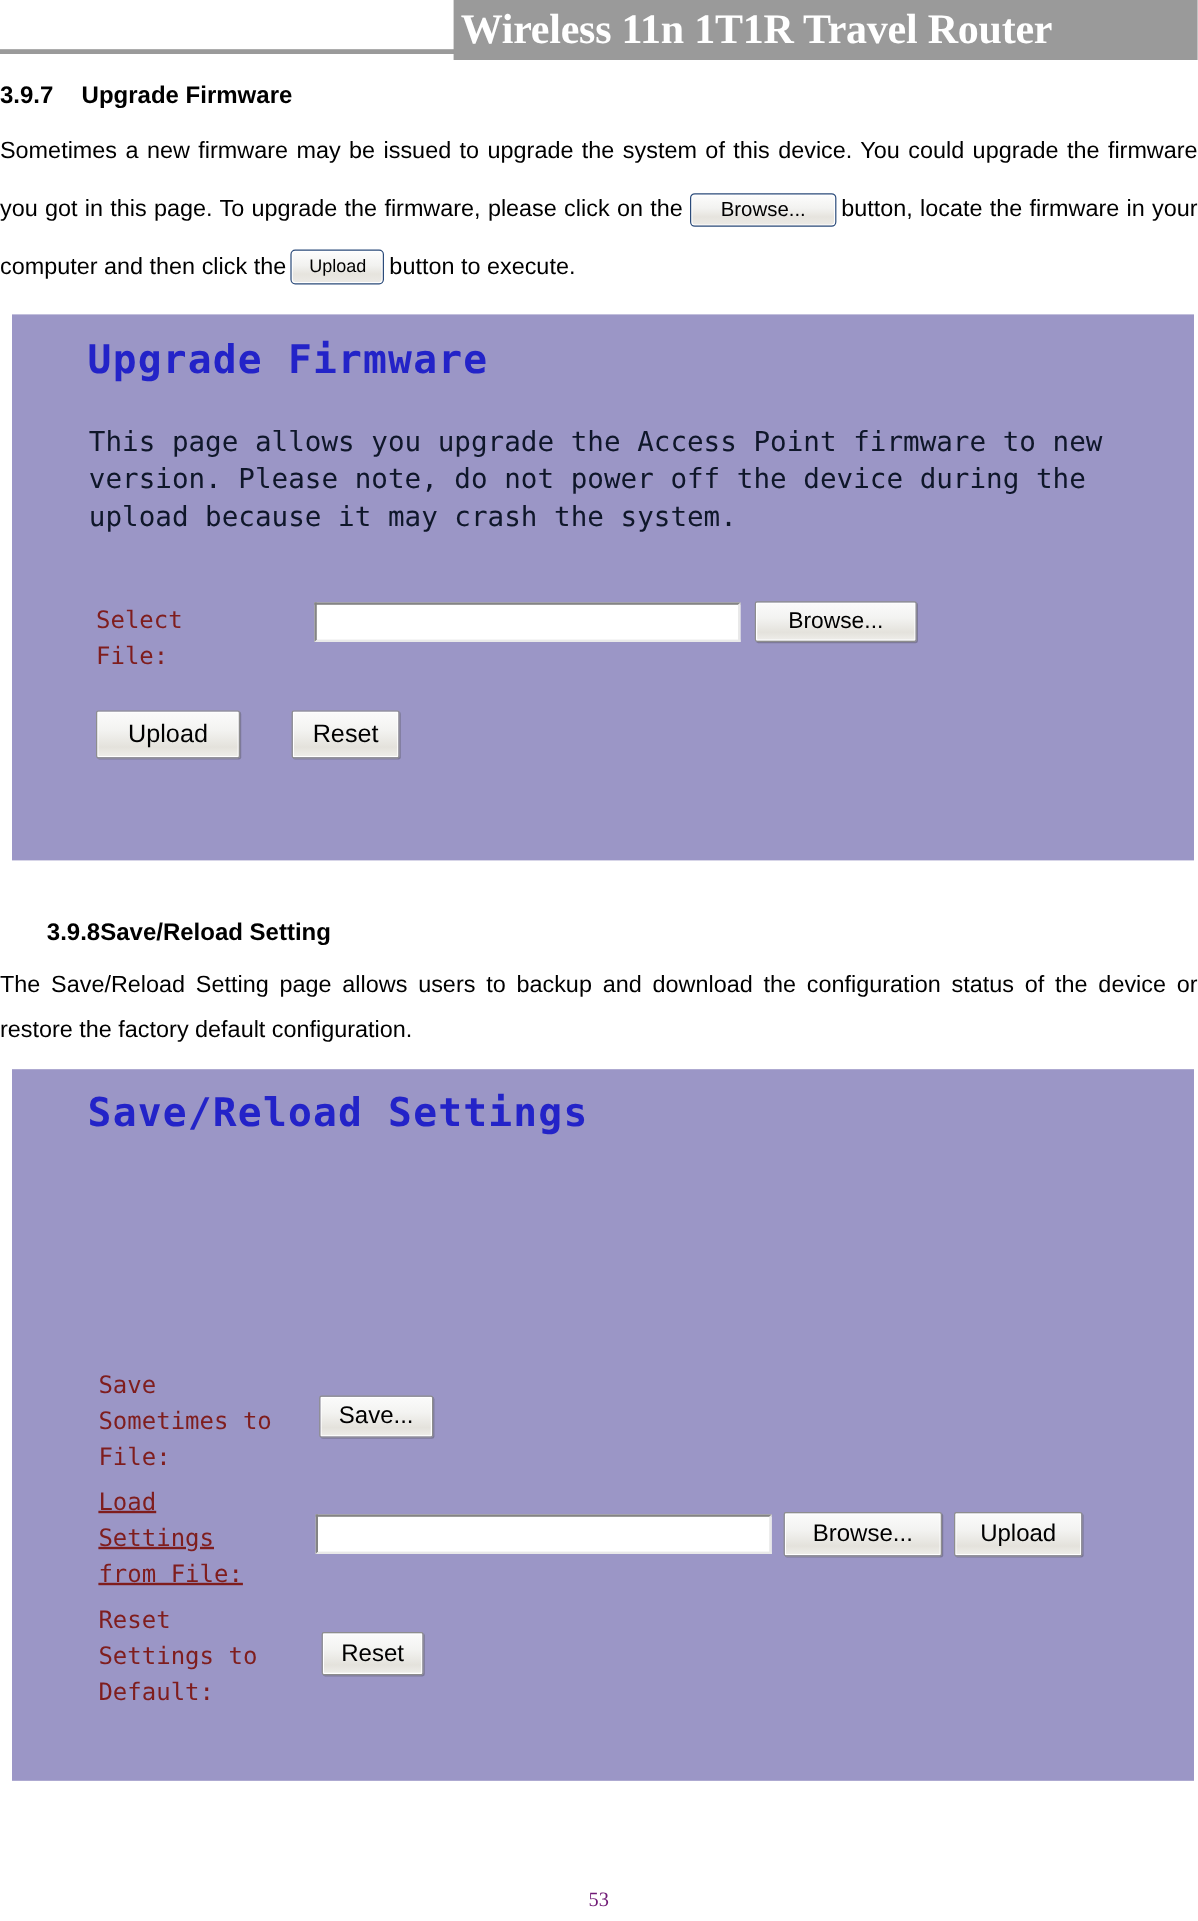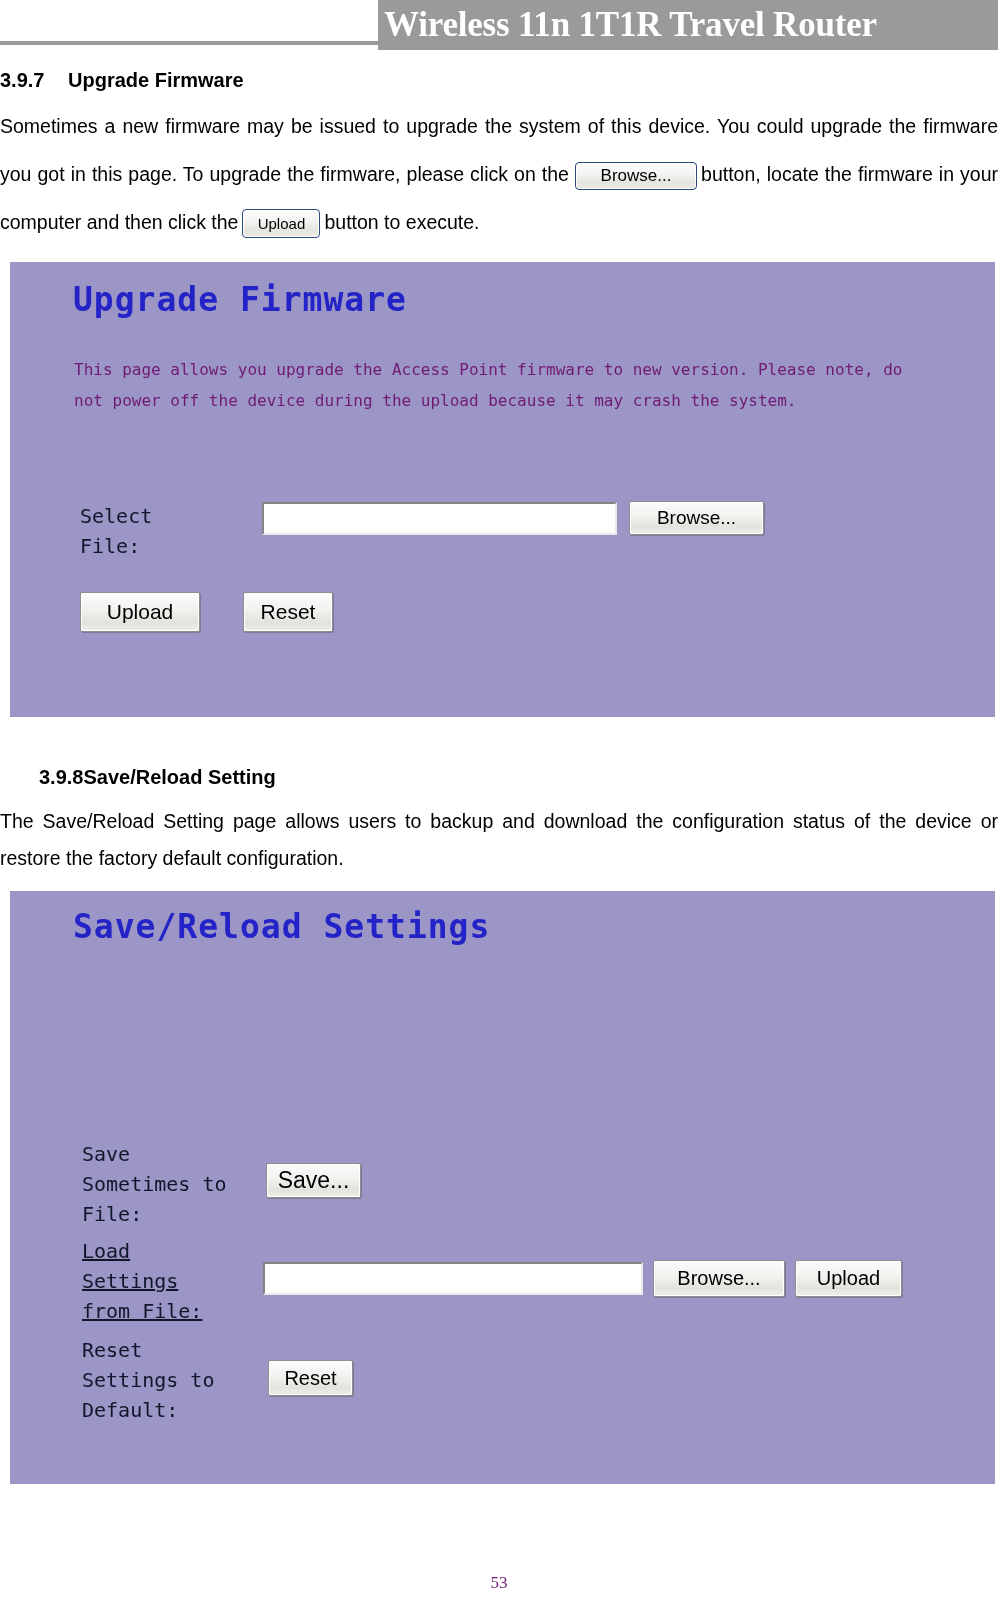--- a/index.html
+++ b/index.html
@@ -137,30 +137,30 @@
   .shot-title {
     color: #2323c8;
     font-family: "DejaVu Sans Mono", monospace;
     font-weight: bold;
     font-size: 33px;
     line-height: 36px;
     letter-spacing: 1px;
     position: absolute;
   }
   .shot-desc {
-    color: #701a75;
-    font-family: "DejaVu Sans Mono", monospace;
-    font-size: 16px;
+    color: #0f172a;
+    font-family: "DejaVu Sans Mono", monospace;
+    font-size: 23px;
     line-height: 31px;
     position: absolute;
     white-space: pre-line;
   }
 
   .field-label {
-    color: #0f172a;
+    color: #7f1d1d;
     font-family: "DejaVu Sans Mono", monospace;
     font-size: 20px;
     line-height: 30px;
     position: absolute;
     white-space: pre-line;
   }
 
   .text-input {
     position: absolute;
     background: #ffffff;
@@ -241,21 +241,21 @@
   </h2>
 
   <p class="body-text compact">The Save/Reload Setting page allows users to backup and download the configuration status of the device or restore the factory default configuration.</p>
 
   <div class="shot shot-2">
     <div class="shot-title" style="left:63px; top:18px;">Save/Reload Settings</div>
 
     <div class="field-label" style="left:72px; top:248px;">Save
 Sometimes to
 File:</div>
-    <div class="win-btn" style="left:256px; top:272px; width:95px; height:35px; font-size:23px;">Save...</div>
+    <div class="win-btn" style="left:256px; top:272px; width:95px; height:35px; font-size:20px;">Save...</div>
 
     <div class="field-label" style="left:72px; top:345px;text-decoration:underline;">Load
 Settings
 from File:</div>
     <div class="text-input" style="left:253px; top:371px; width:380px; height:33px;" title=""></div>
     <div class="win-btn" style="left:643px; top:369px; width:132px; height:37px; font-size:20px;">Browse...</div>
     <div class="win-btn" style="left:785px; top:369px; width:107px; height:37px; font-size:20px;">Upload</div>
 
     <div class="field-label" style="left:72px; top:444px;">Reset
 Settings to

